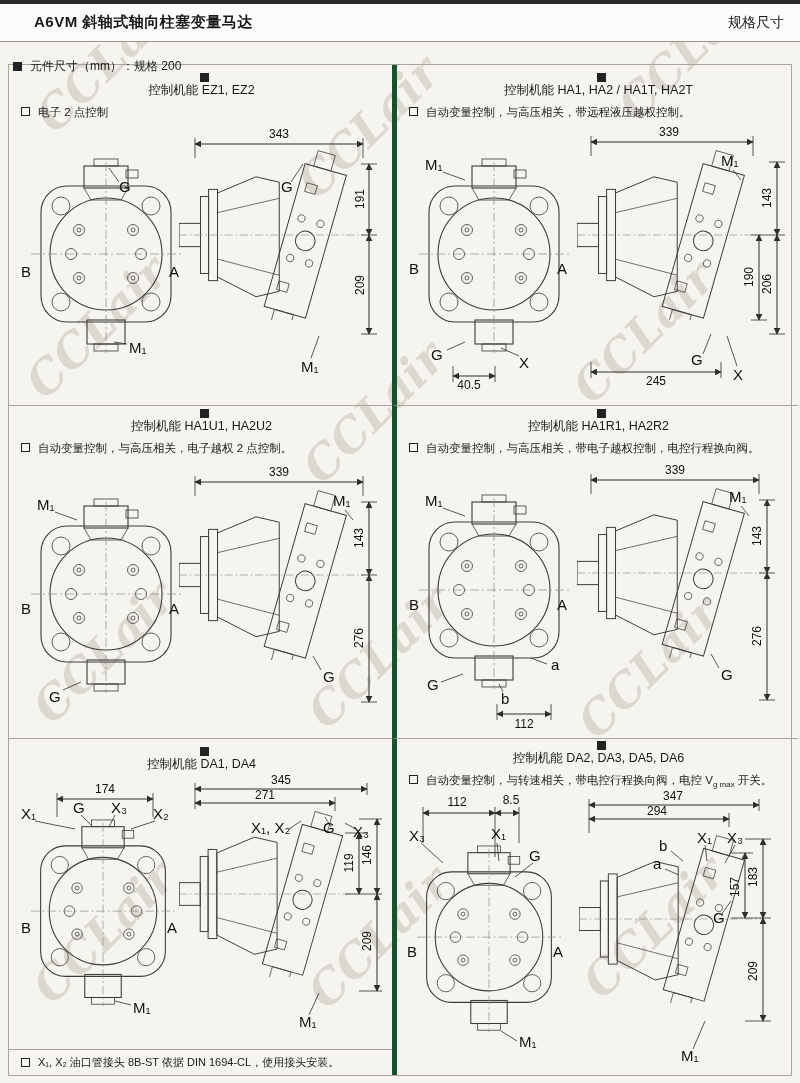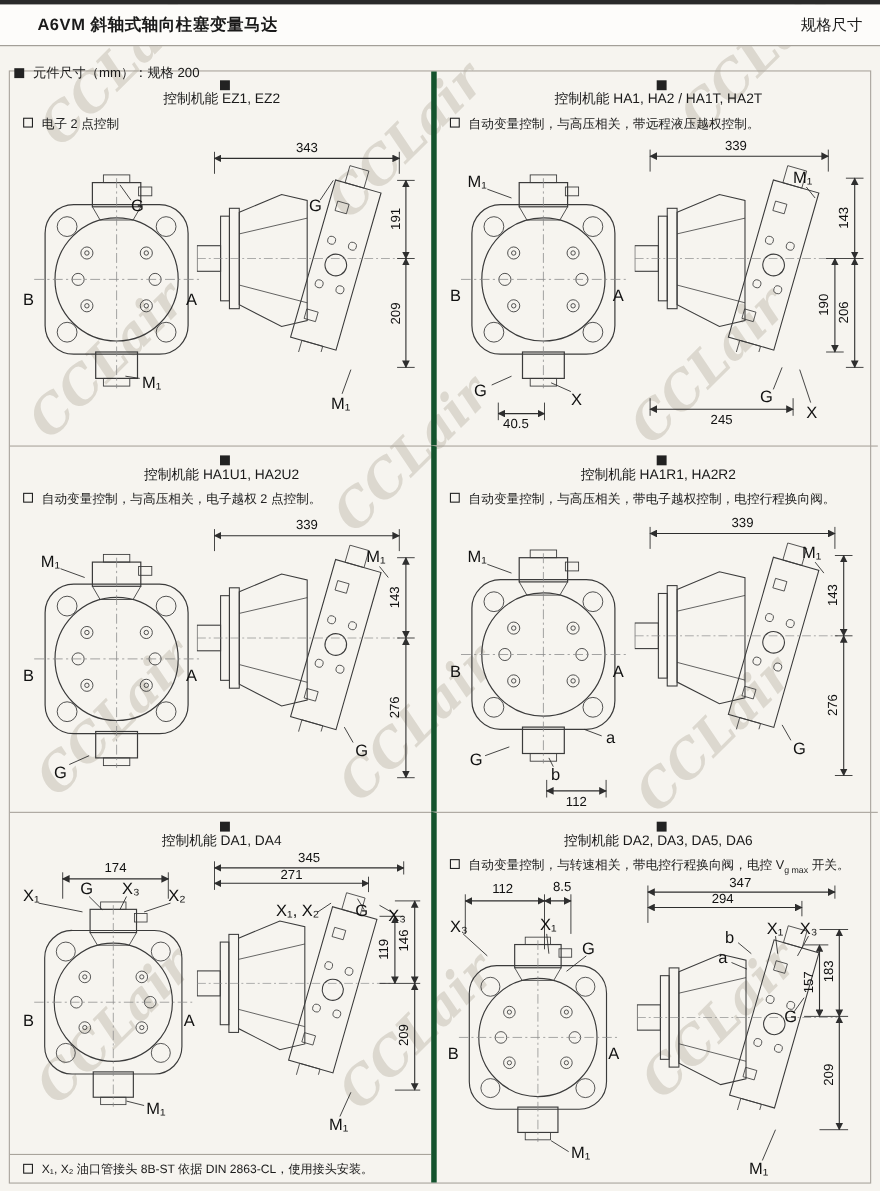--- a/index.html
+++ b/index.html
@@ -28,21 +28,21 @@
     transform:rotate(-45deg);white-space:nowrap;pointer-events:none;z-index:0;
   }
   
   .content{
     position:absolute;left:8px;top:64px;width:782px;height:1010px;
     border:1px solid #a9a49c;display:grid;z-index:1;
     grid-template-columns:383px 1fr;grid-template-rows:340px 333px 337px;
   }
   .cell{position:relative;padding:6px 8px 0 10px;display:flex;flex-direction:column;}
   .cell.colR{border-left:5px solid #14532d;}
-  .cell.row2,.cell.row3{border-top:1px solid #a9a49c;}
+  .cell.row2,.cell.row3{border-top:1px solid #a9a49c;justify-content:flex-end;}
   .ptitle{display:flex;align-items:center;font-size:12.5px;margin-top:2px;flex-direction:column;}
   .pdesc{display:flex;align-items:flex-start;font-size:11.5px;margin-top:6px;color:#222;}
   .pdesc .bullet-h{margin-top:2px;}
   sub.vg{font-size:8px;}
   .noteCell{
     margin:auto -8px 0 -10px;border-top:1px solid #a9a49c;
     padding:5px 8px 5px 10px;display:flex;align-items:center;font-size:11px;
   }
   .draw{margin-top:2px;}
   .draw svg{display:block;}
@@ -378,21 +378,21 @@
         <text class="lbl" x="148" y="158">A</text>
         <text class="lbl" x="114" y="238">M₁</text>
         <text class="lbl" x="232" y="58">X₁, X₂</text>
         <text class="lbl" x="304" y="58">G</text>
         <text class="lbl" x="334" y="62">X₃</text>
         <text class="lbl" x="280" y="252">M₁</text>
       </svg>
     </div>
     <div class="noteCell">
       <span class="bullet-h"></span>
-      <span>X₁, X₂ 油口管接头 8B-ST 依据 DIN 2863-CL，使用接头安装。</span>
+      <span>X₁, X₂ 油口管接头 8B-ST 依据 DIN 1694-CL，使用接头安装。</span>
     </div>
   </div>
 
   <div class="cell colR row3">
     <div class="ptitle">
         <span class="bullet-f"></span>
       <span>控制机能 DA2, DA3, DA5, DA6</span>
       </div>
     <div class="pdesc">
         <span class="bullet-h"></span>

